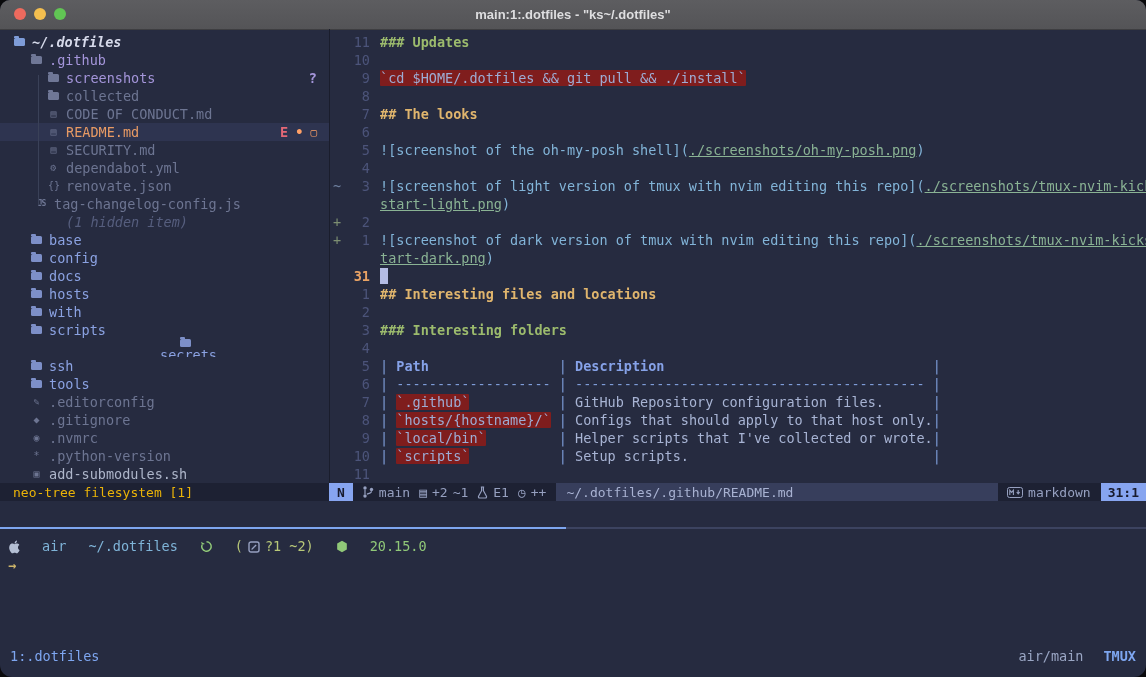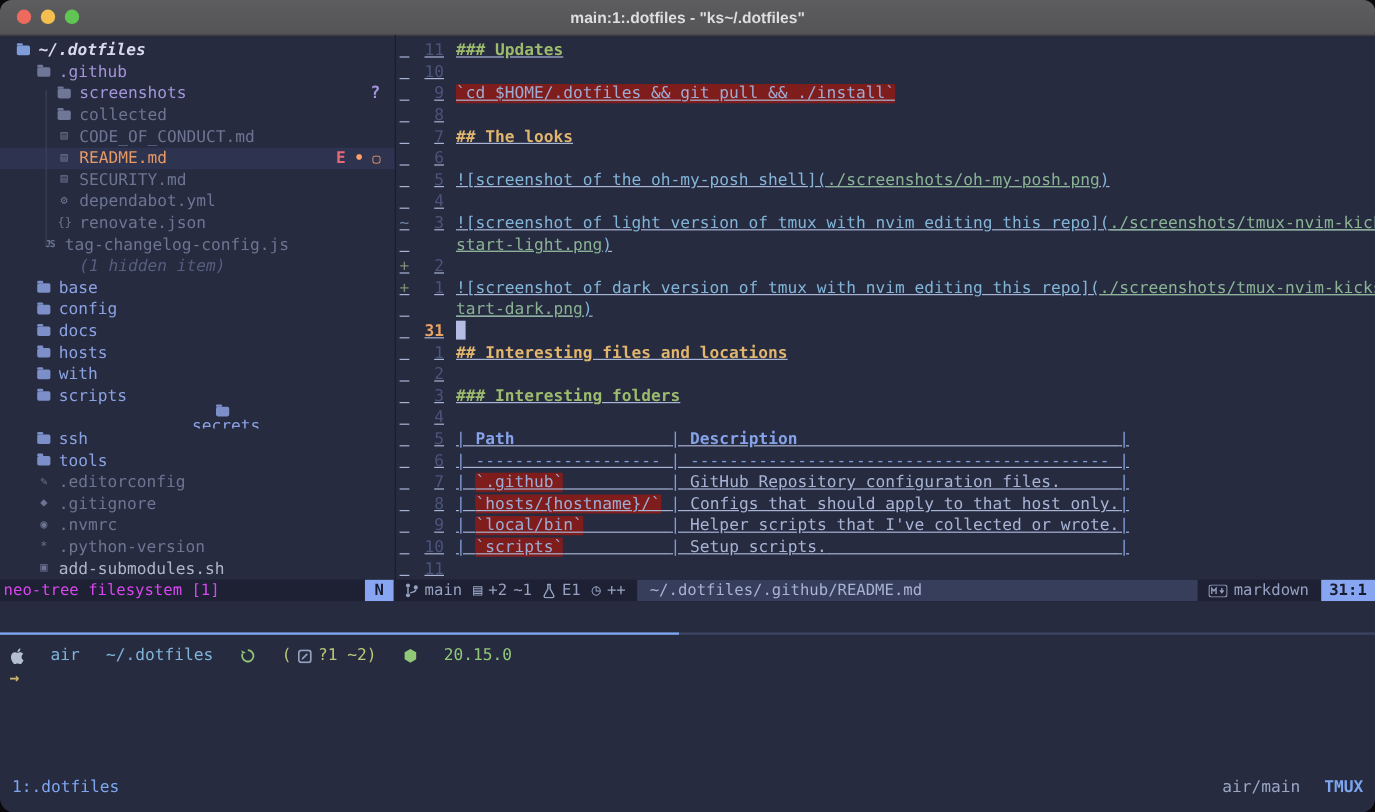--- a/index.html
+++ b/index.html
@@ -40,40 +40,40 @@
   .badges{margin-left:auto;padding-right:12px;display:flex;gap:7px;align-items:center;}
   .badge{font-weight:bold;}
   .b-red{color:#e46876;}
   .b-orange{color:#ffa066;}
   .b-orange-sq{color:#ffa066;font-size:11px;}
   .b-purple{color:#a495da;font-size:14px;}
   
   .vsep{position:absolute;left:329px;top:29px;width:1px;height:454px;background:#1a1d2c;}
   .editor{position:absolute;left:330px;top:29px;right:0;height:454px;padding-top:4px;
     box-sizing:border-box;overflow:hidden;}
-  .eline{display:flex;height:18px;line-height:18px;white-space:pre;text-decoration:underline;}
+  .eline{display:flex;height:18px;line-height:18px;white-space:pre;}
   .sign{width:14px;padding-left:3px;box-sizing:border-box;color:#737c99;}
   .s-add{color:#7d8f72;} .s-chg{color:#6d7f9e;}
   .lnum{width:26px;text-align:right;color:#4c547a;flex:none;}
   .lnum.cur{color:#e8a264;font-weight:bold;}
   .ltext{padding-left:10px;flex:1;overflow:hidden;}
   .c-h2{color:#e0b56d;font-weight:bold;}
   .c-h3{color:#9cbb6d;font-weight:bold;}
   .c-code{background:#7f1d1d;color:#9dacd4;border-radius:1px;}
   .c-text{color:#82b4d8;}
   .c-link{color:#8ab394;text-decoration:underline;}
   .c-pipe{color:#7e9cd8;}
   .c-th{color:#86a2e8;font-weight:bold;}
   .c-ttext{color:#a8b4d4;}
   .c-pad{color:#a8b4d4;}
   .cursor{display:inline-block;width:8px;height:16px;background:#b4bce4;vertical-align:-3px;}
   
   .statusrow{position:absolute;left:0;top:483px;right:0;height:18px;display:flex;
     background:#1d2133;font-size:13px;}
-  .nt-status{width:304px;flex:none;color:#d946ef;display:flex;align-items:center;padding-left:3px;
+  .nt-status{width:329px;flex:none;color:#eab308;display:flex;align-items:center;padding-left:13px;
     box-sizing:border-box;}
   .lualine{flex:1;display:flex;align-items:center;color:#96a0c0;overflow:hidden;}
   .seg-mode{background:#87a5f0;color:#181b2d;font-weight:bold;padding:0 8px;height:100%;
     display:flex;align-items:center;flex:none;}
   .sl-group{display:flex;align-items:center;gap:5px;margin-left:9px;flex:none;}
   .sl-icon{display:flex;align-items:center;color:#96a0c0;}
   .file-pill{flex:1;background:#373e5c;color:#a8b2d2;height:100%;display:flex;align-items:center;
     padding:0 10px;margin-left:10px;overflow:hidden;white-space:nowrap;}
   .seg-pos{background:#87a5f0;color:#181b2d;font-weight:bold;padding:0 7px;height:100%;
     display:flex;align-items:center;margin-left:10px;flex:none;}

